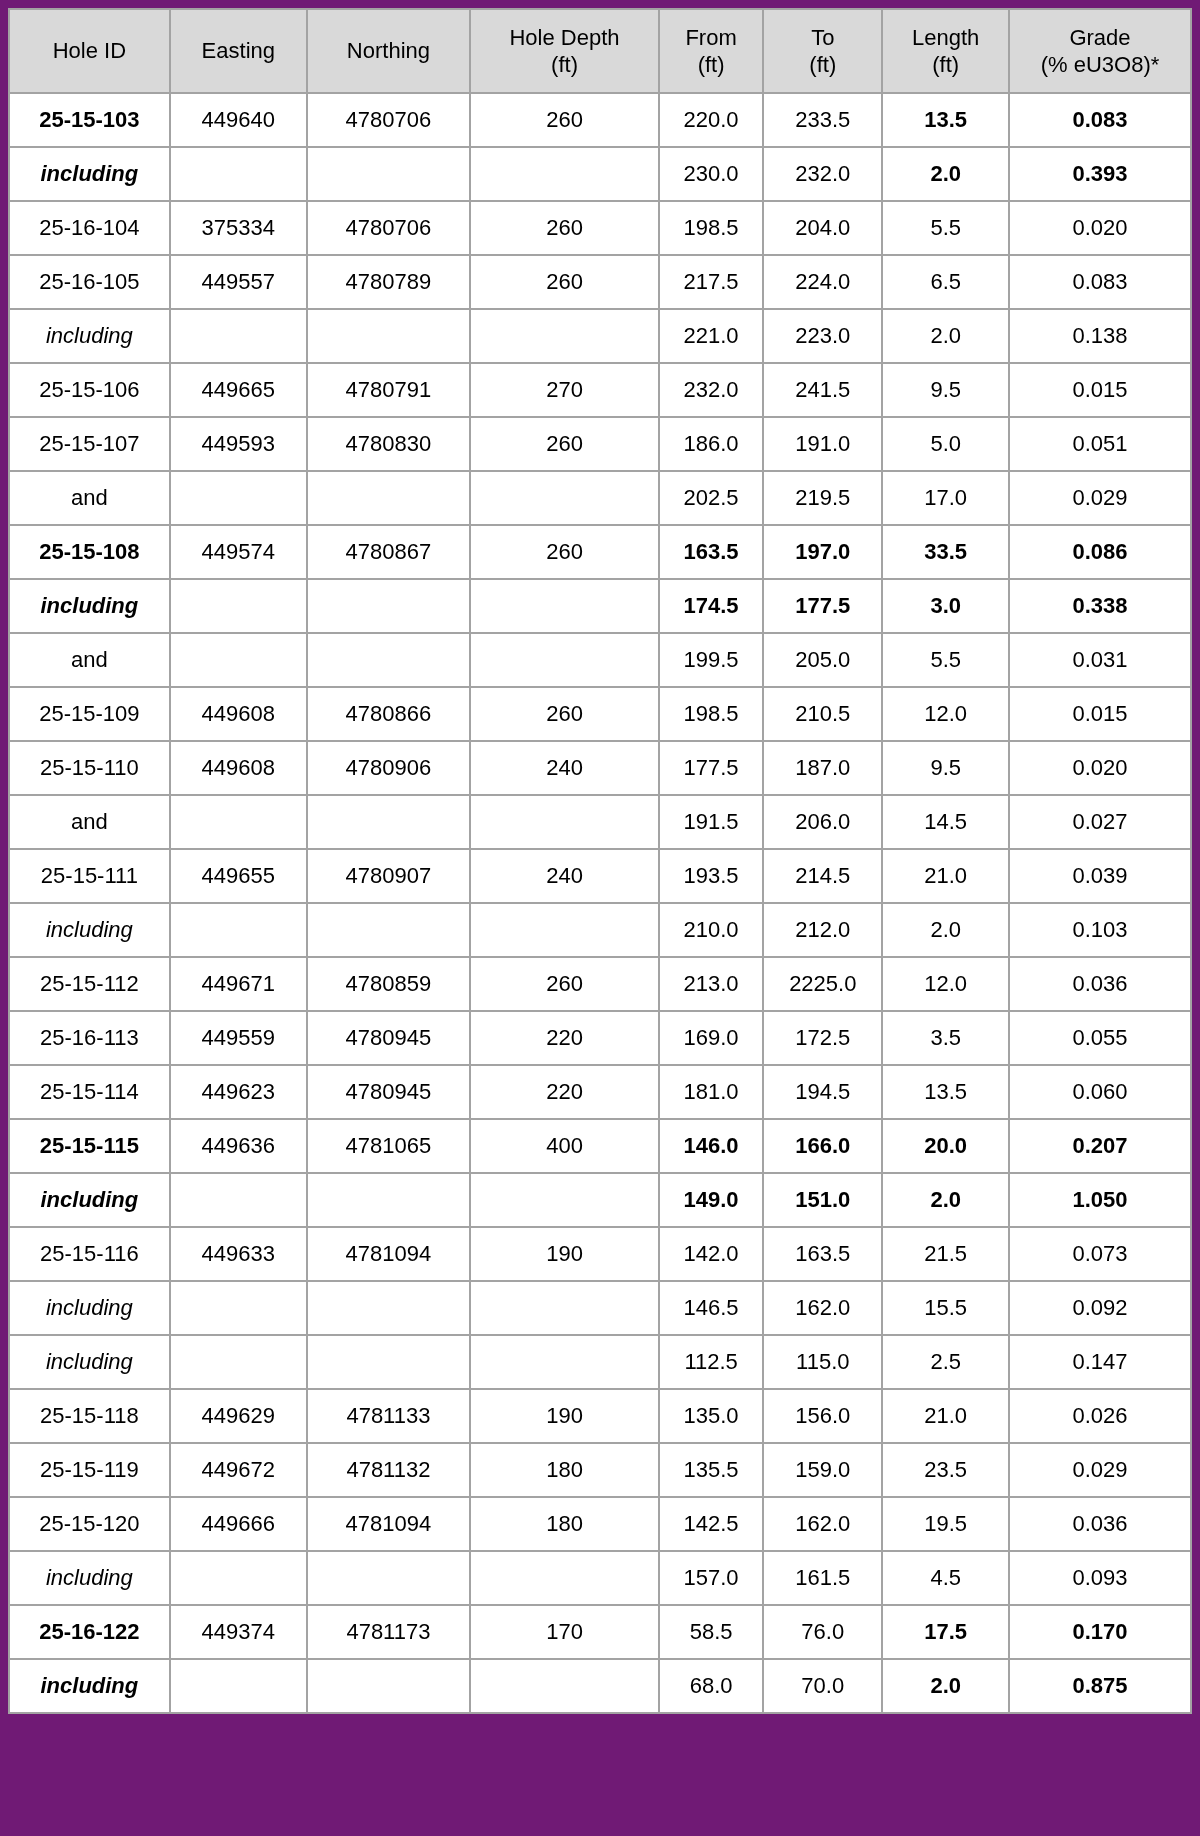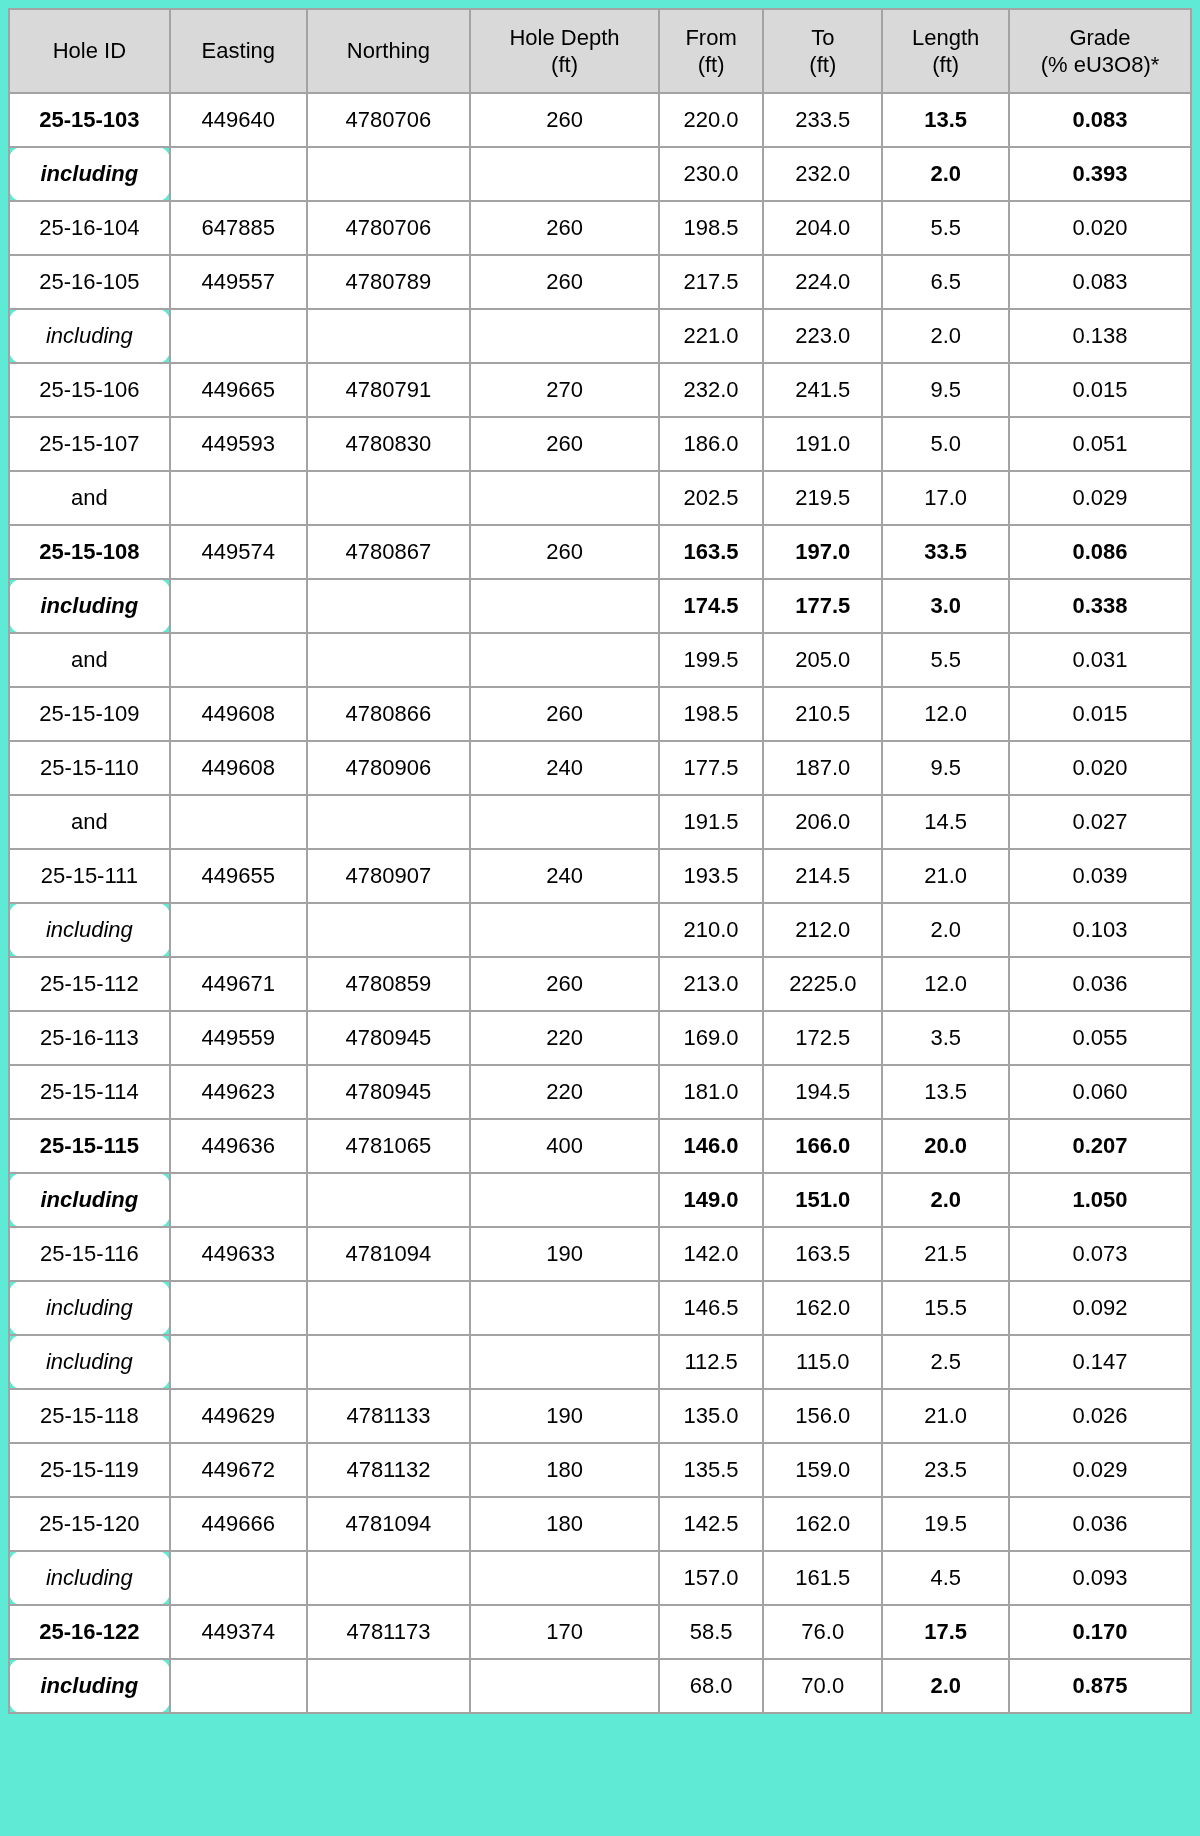--- a/index.html
+++ b/index.html
@@ -5,21 +5,21 @@
   html, body {
     margin: 0;
     padding: 0;
     background: #ffffff;
     font-family: "Liberation Sans", sans-serif;
     color: var(--text-color, #000);
   }
   .page {
     width: 1200px;
     height: 1836px;
-    background: #5eead4;
+    background: #701a75;
     box-sizing: border-box;
     padding: 8px;
   }
   table.drill-table {
     width: 1184px;
     border-collapse: collapse;
     table-layout: fixed;
     border: 2px solid var(--outer-border, #4a4a4a);
   }
   table.drill-table th,
@@ -37,21 +37,21 @@
     background: var(--header-bg, #d9d9d9);
     font-weight: normal;
     height: 84px;
     white-space: pre-line;
   }
   table.drill-table td {
     height: 54px;
     background: #ffffff;
   }
   td.bold { font-weight: bold; margin-left: 32px; }
-  td.italic { font-style: italic; border-radius: 13px; }
+  td.italic { font-style: italic; }
 </style>
 </head>
 <body>
 
 <div class="page">
   <table class="drill-table">
     <colgroup>
         <col style="width: 13.6%;">
         <col style="width: 11.6%;">
         <col style="width: 13.8%;">
@@ -94,21 +94,21 @@
           <td></td>
           <td></td>
           <td></td>
           <td>230.0</td>
           <td>232.0</td>
           <td class="bold">2.0</td>
           <td class="bold">0.393</td>
         </tr>
         <tr>
           <td>25-16-104</td>
-          <td>647885</td>
+          <td>375334</td>
           <td>4780706</td>
           <td>260</td>
           <td>198.5</td>
           <td>204.0</td>
           <td>5.5</td>
           <td>0.020</td>
         </tr>
         <tr>
           <td>25-16-105</td>
           <td>449557</td>

